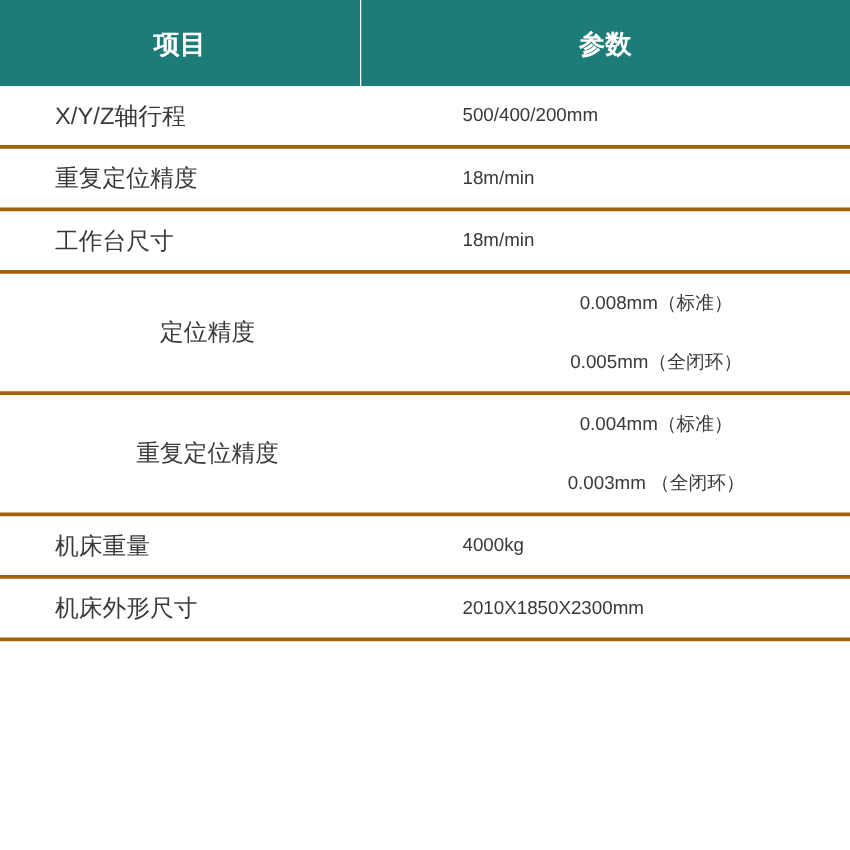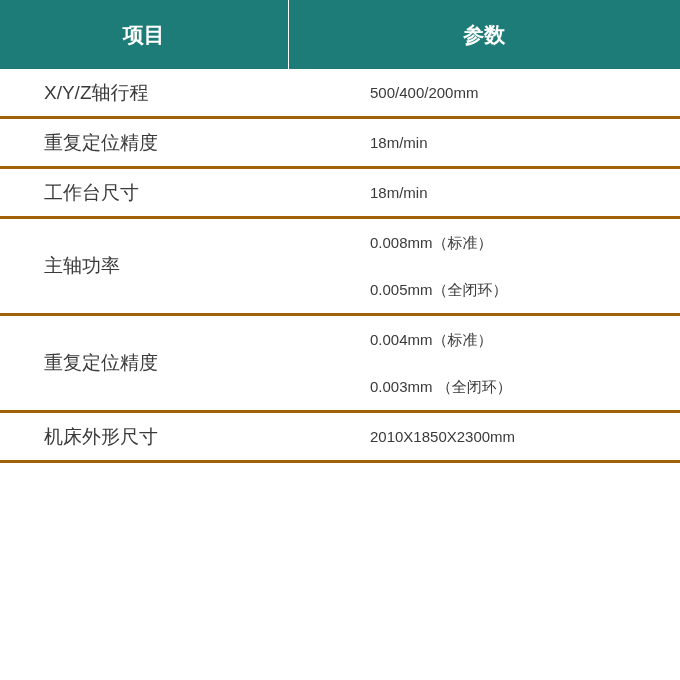--- a/index.html
+++ b/index.html
@@ -50,20 +50,21 @@
   }
   .spec-table tbody tr td.cell-value {
     padding-left: 82px;
     font-size: 15px;
   }
   .row-single td {
     height: 47px;
   }
   .row-double td {
     height: 94px;
+    text-align: center;
   }
   .val-line {
     line-height: 47px;
     white-space: nowrap;
   }
   .val-line + .val-line {
     border-top: none;
   }
 </style>
 </head>
@@ -101,35 +102,41 @@
     </tr>
 
     <tr class="row-single">
       <td class="cell-label">工作台尺寸</td>
       <td class="cell-value">
         <div class="val-line">18m/min</div>
       </td>
     </tr>
 
     <tr class="row-double">
-      <td class="cell-label">主轴功率</td>
+      <td class="cell-label">定位精度</td>
       <td class="cell-value">
         <div class="val-line">0.008mm（标准）</div>
         <div class="val-line">0.005mm（全闭环）</div>
       </td>
     </tr>
 
     <tr class="row-double">
       <td class="cell-label">重复定位精度</td>
       <td class="cell-value">
         <div class="val-line">0.004mm（标准）</div>
         <div class="val-line">0.003mm （全闭环）</div>
       </td>
     </tr>
 
+    <tr class="row-single">
+      <td class="cell-label">机床重量</td>
+      <td class="cell-value">
+        <div class="val-line">4000kg</div>
+      </td>
+    </tr>
 
     <tr class="row-single">
       <td class="cell-label">机床外形尺寸</td>
       <td class="cell-value">
         <div class="val-line">2010X1850X2300mm</div>
       </td>
     </tr>
 
   </tbody>
 </table>

